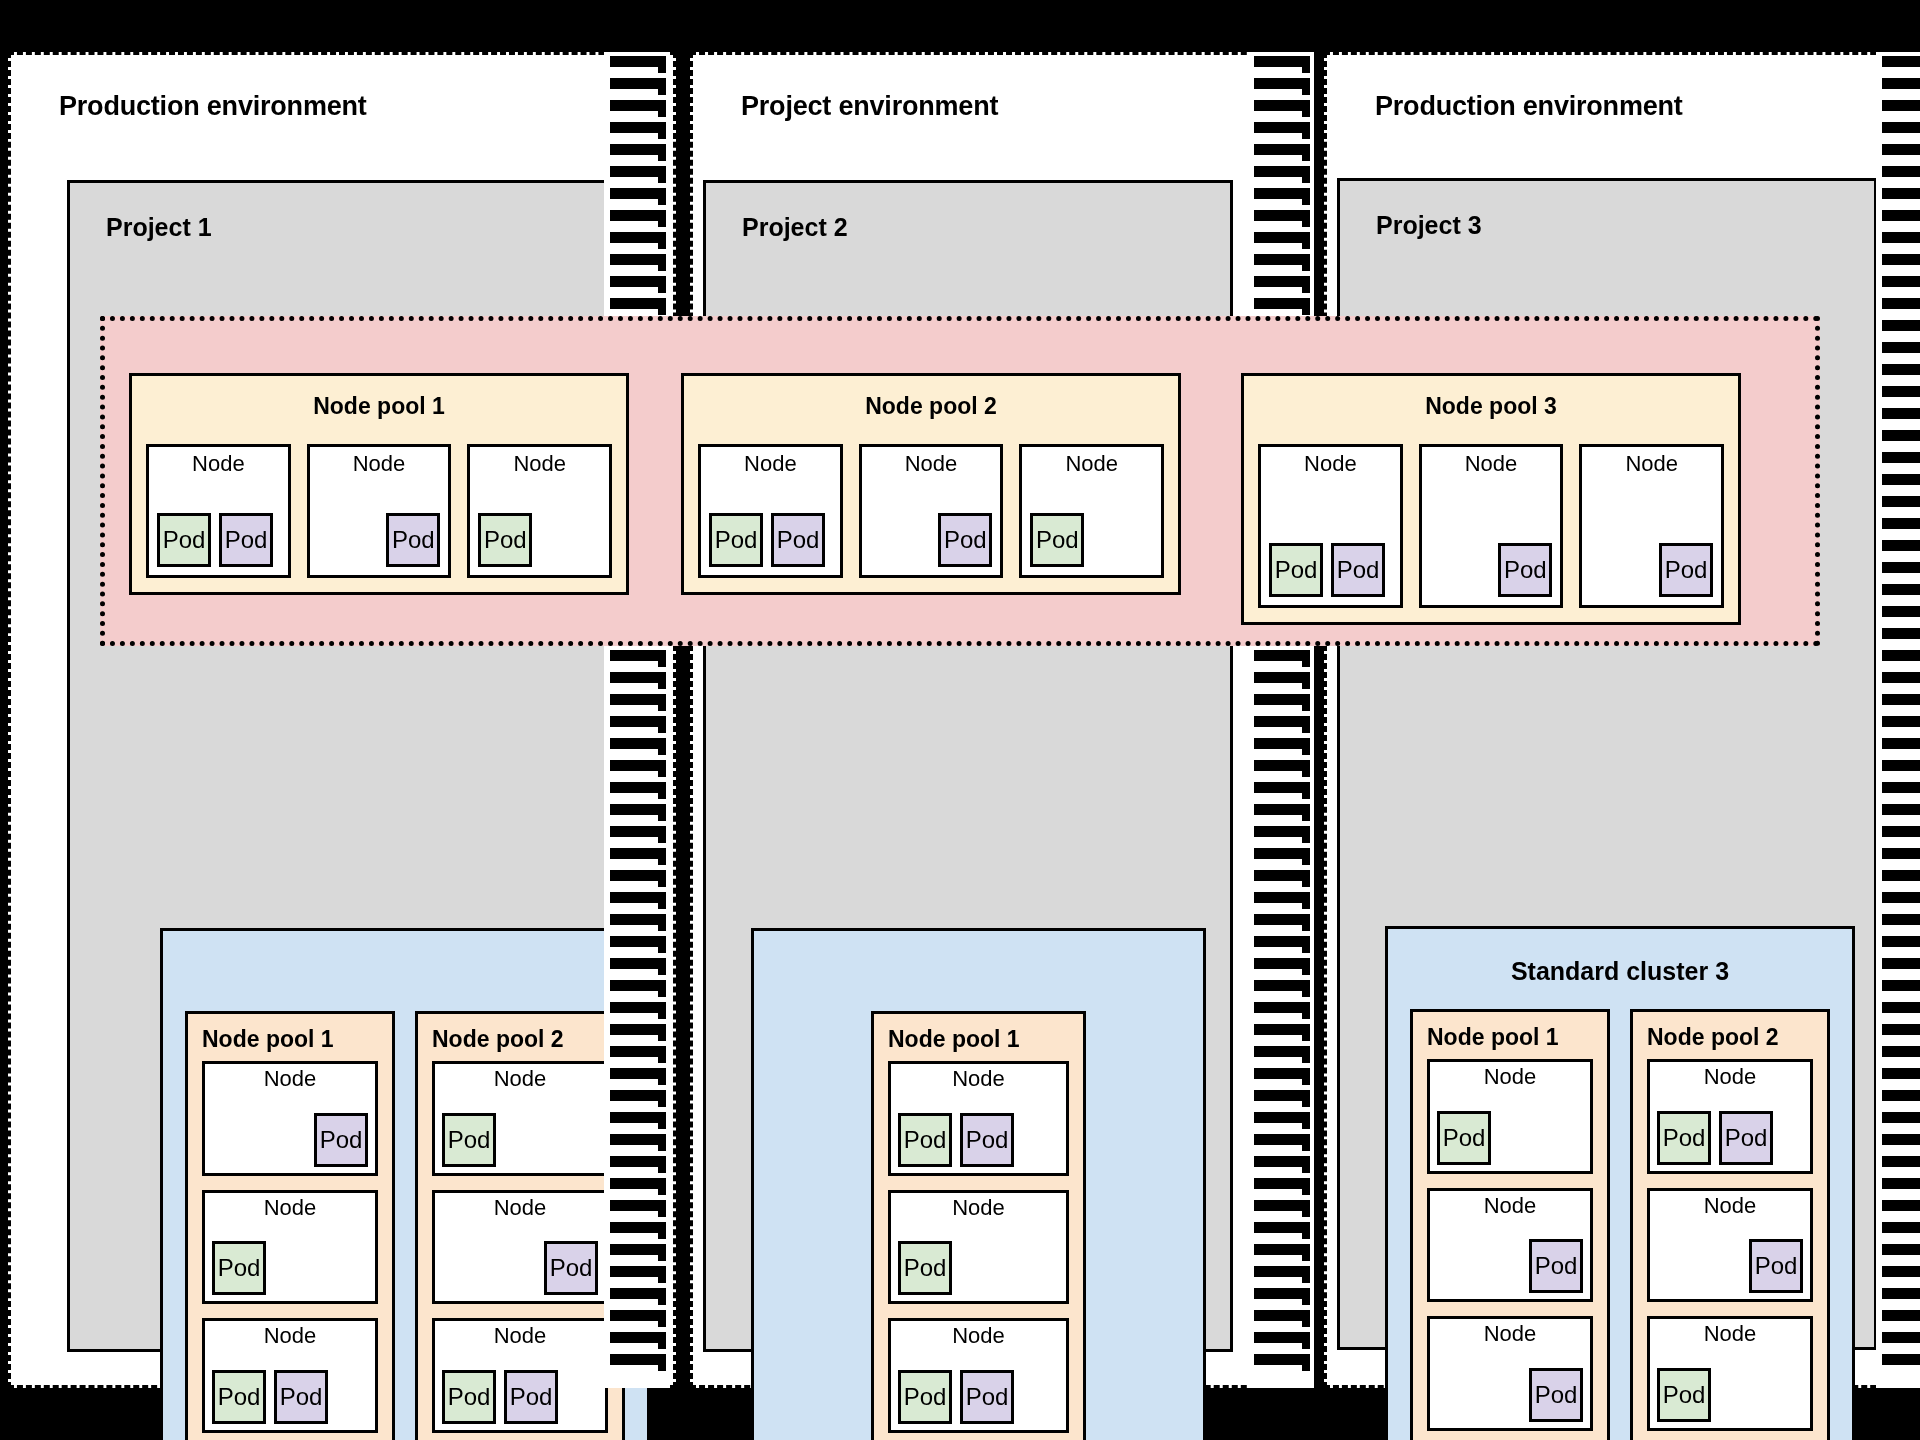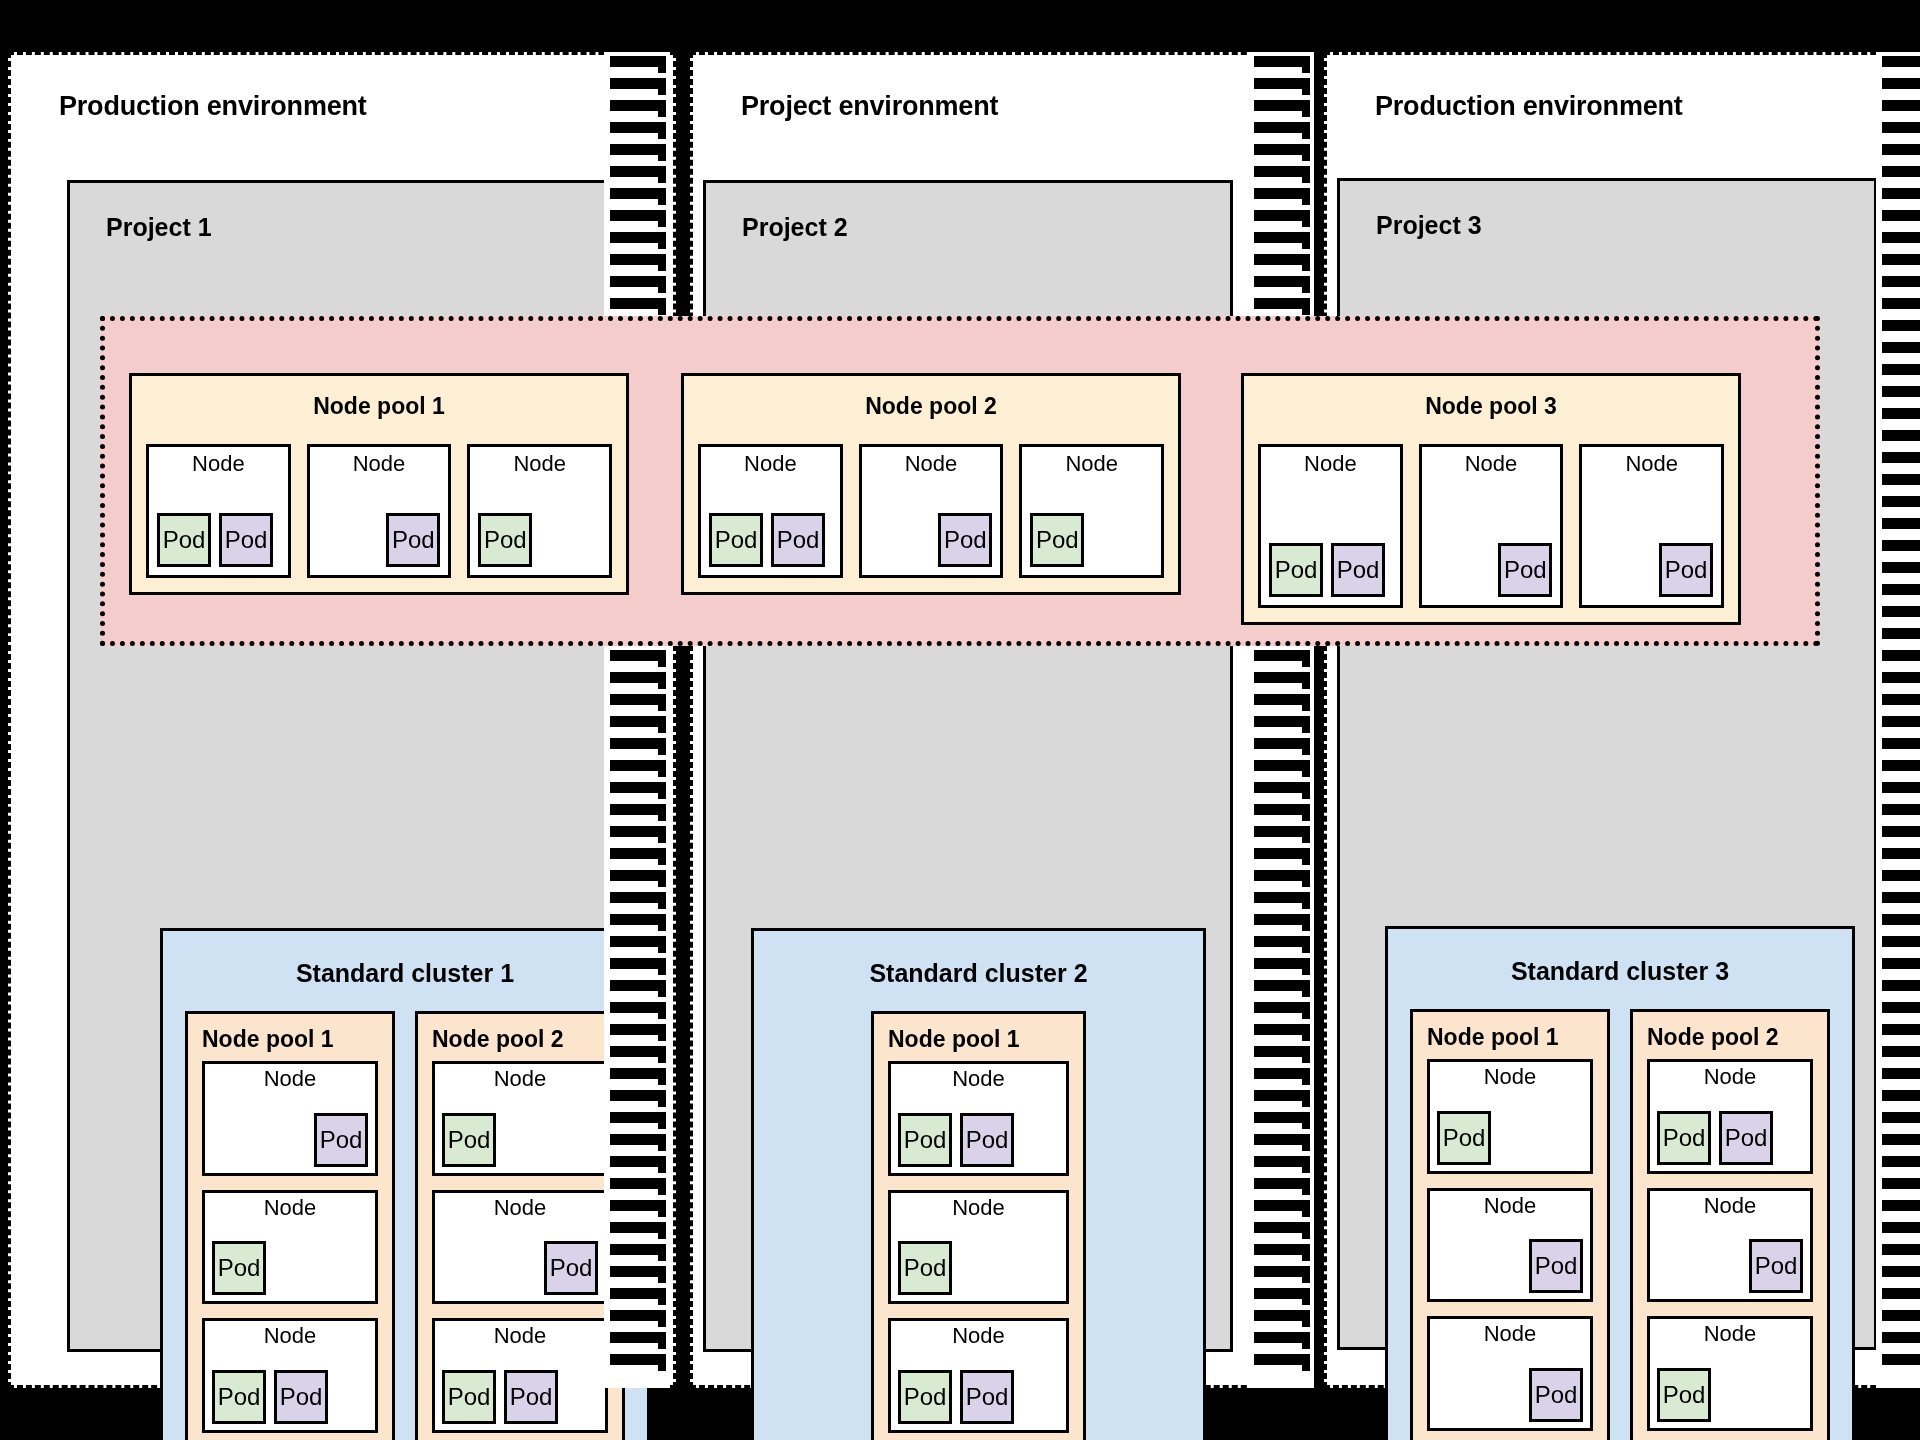--- a/index.html
+++ b/index.html
@@ -235,21 +235,20 @@
 
 <div id="canvas">
 
   <div class="env" id="env-dev">
     <div class="env-title">Production environment</div>
 
     <div class="project" id="proj-1">
       <div class="project-title">Project 1</div>
 
       <div class="stdcluster" id="std-1">
-        <div class="stdcluster-title">Standard cluster 1</div>
         <div class="std-pools">
 
           <div class="std-pool">
             <div class="std-pool-title">Node pool 1</div>
             <div class="std-nodes">
               <div class="std-node">
                 <div class="node-title">Node</div>
                 <div class="pods right">
                   <div class="pod purple">Pod</div>
                 </div>
@@ -300,21 +299,20 @@
     </div>
   </div>
 
   <div class="env" id="env-stg">
     <div class="env-title">Project environment</div>
 
     <div class="project" id="proj-2">
       <div class="project-title">Project 2</div>
 
       <div class="stdcluster" id="std-2">
-        <div class="stdcluster-title">Standard cluster 2</div>
         <div class="std-pools center-pools">
 
           <div class="std-pool single">
             <div class="std-pool-title">Node pool 1</div>
             <div class="std-nodes">
               <div class="std-node">
                 <div class="node-title">Node</div>
                 <div class="pods left">
                   <div class="pod green">Pod</div>
                   <div class="pod purple">Pod</div>

